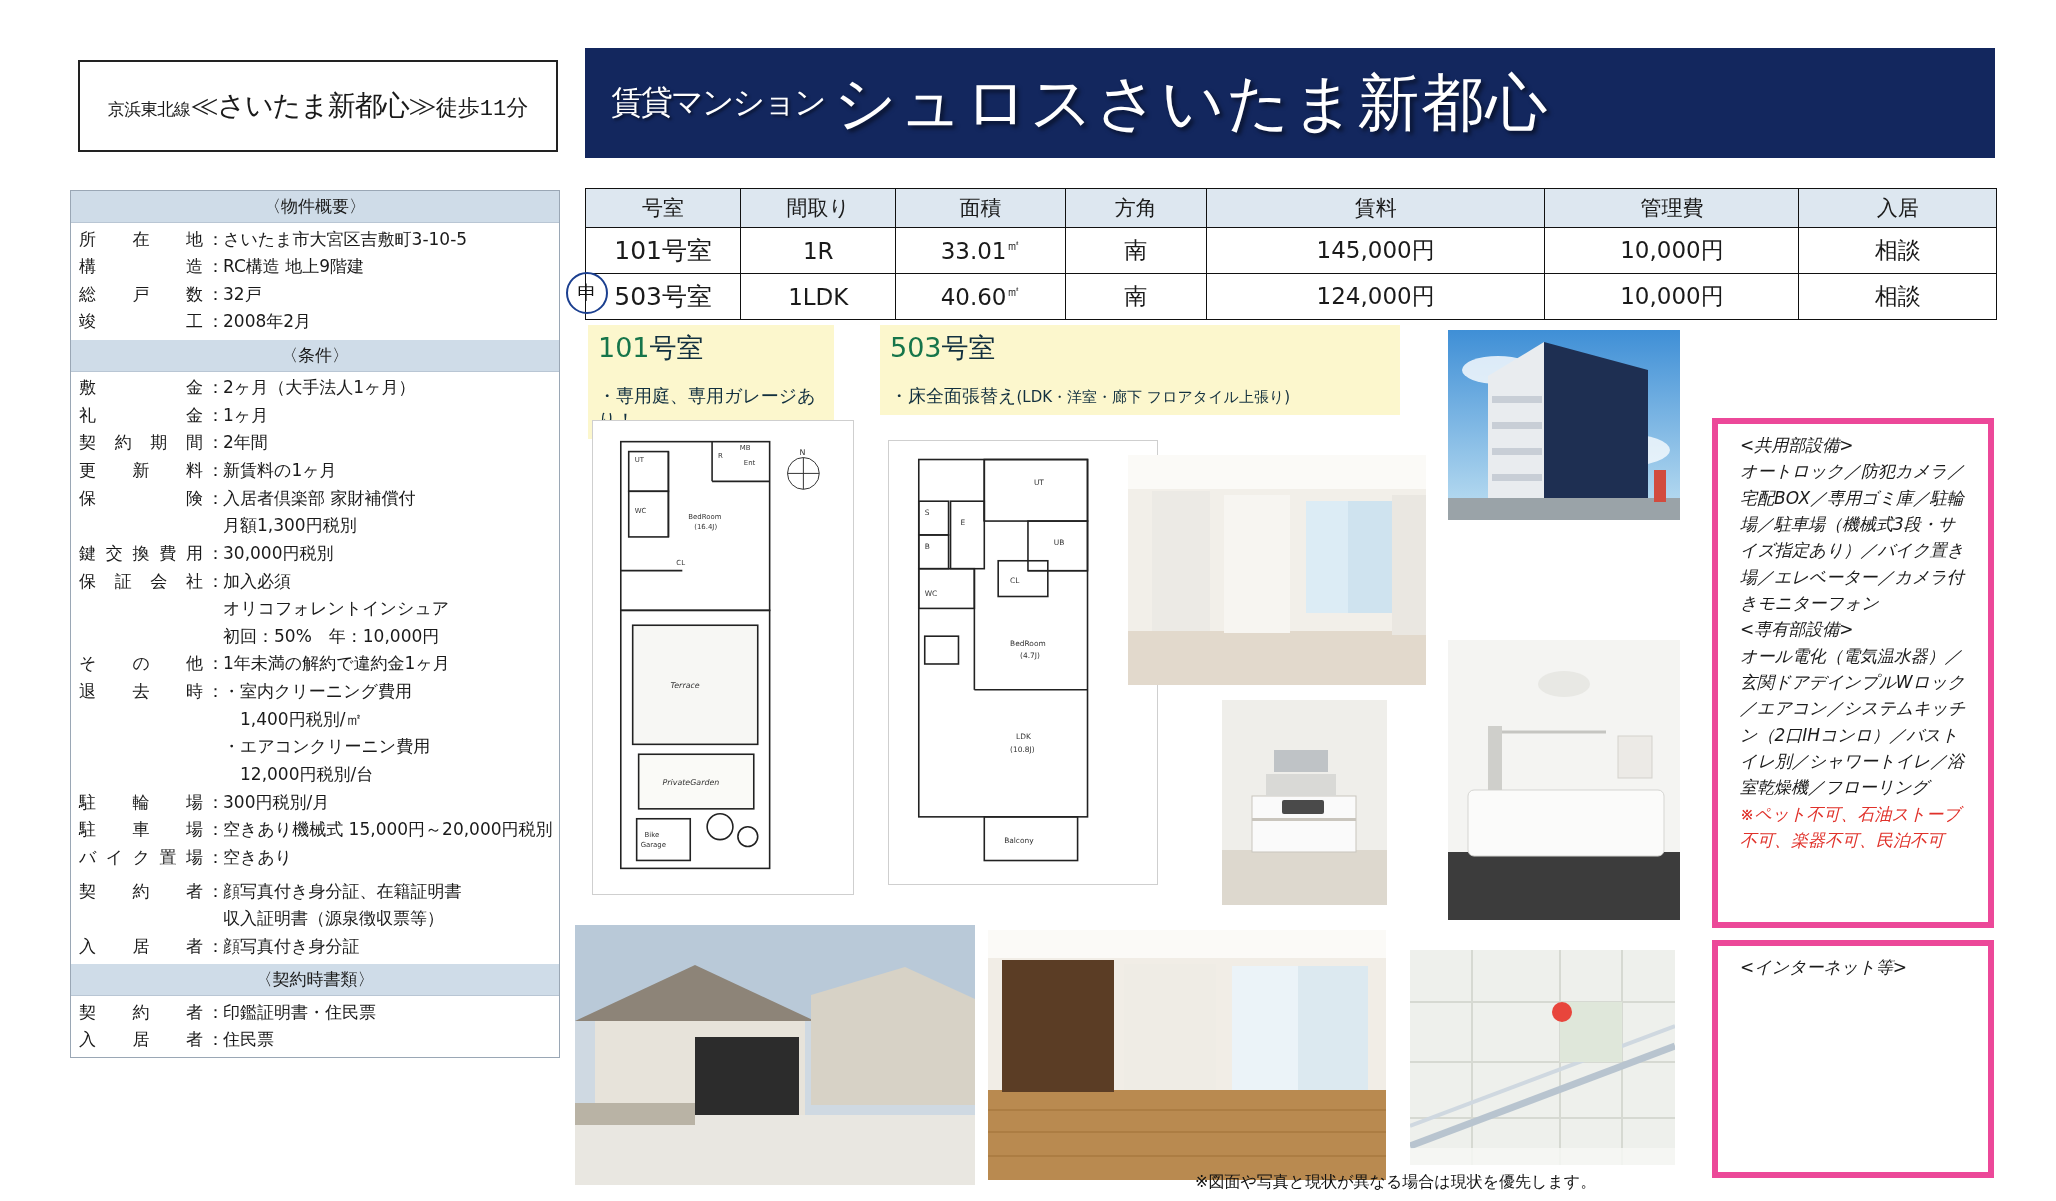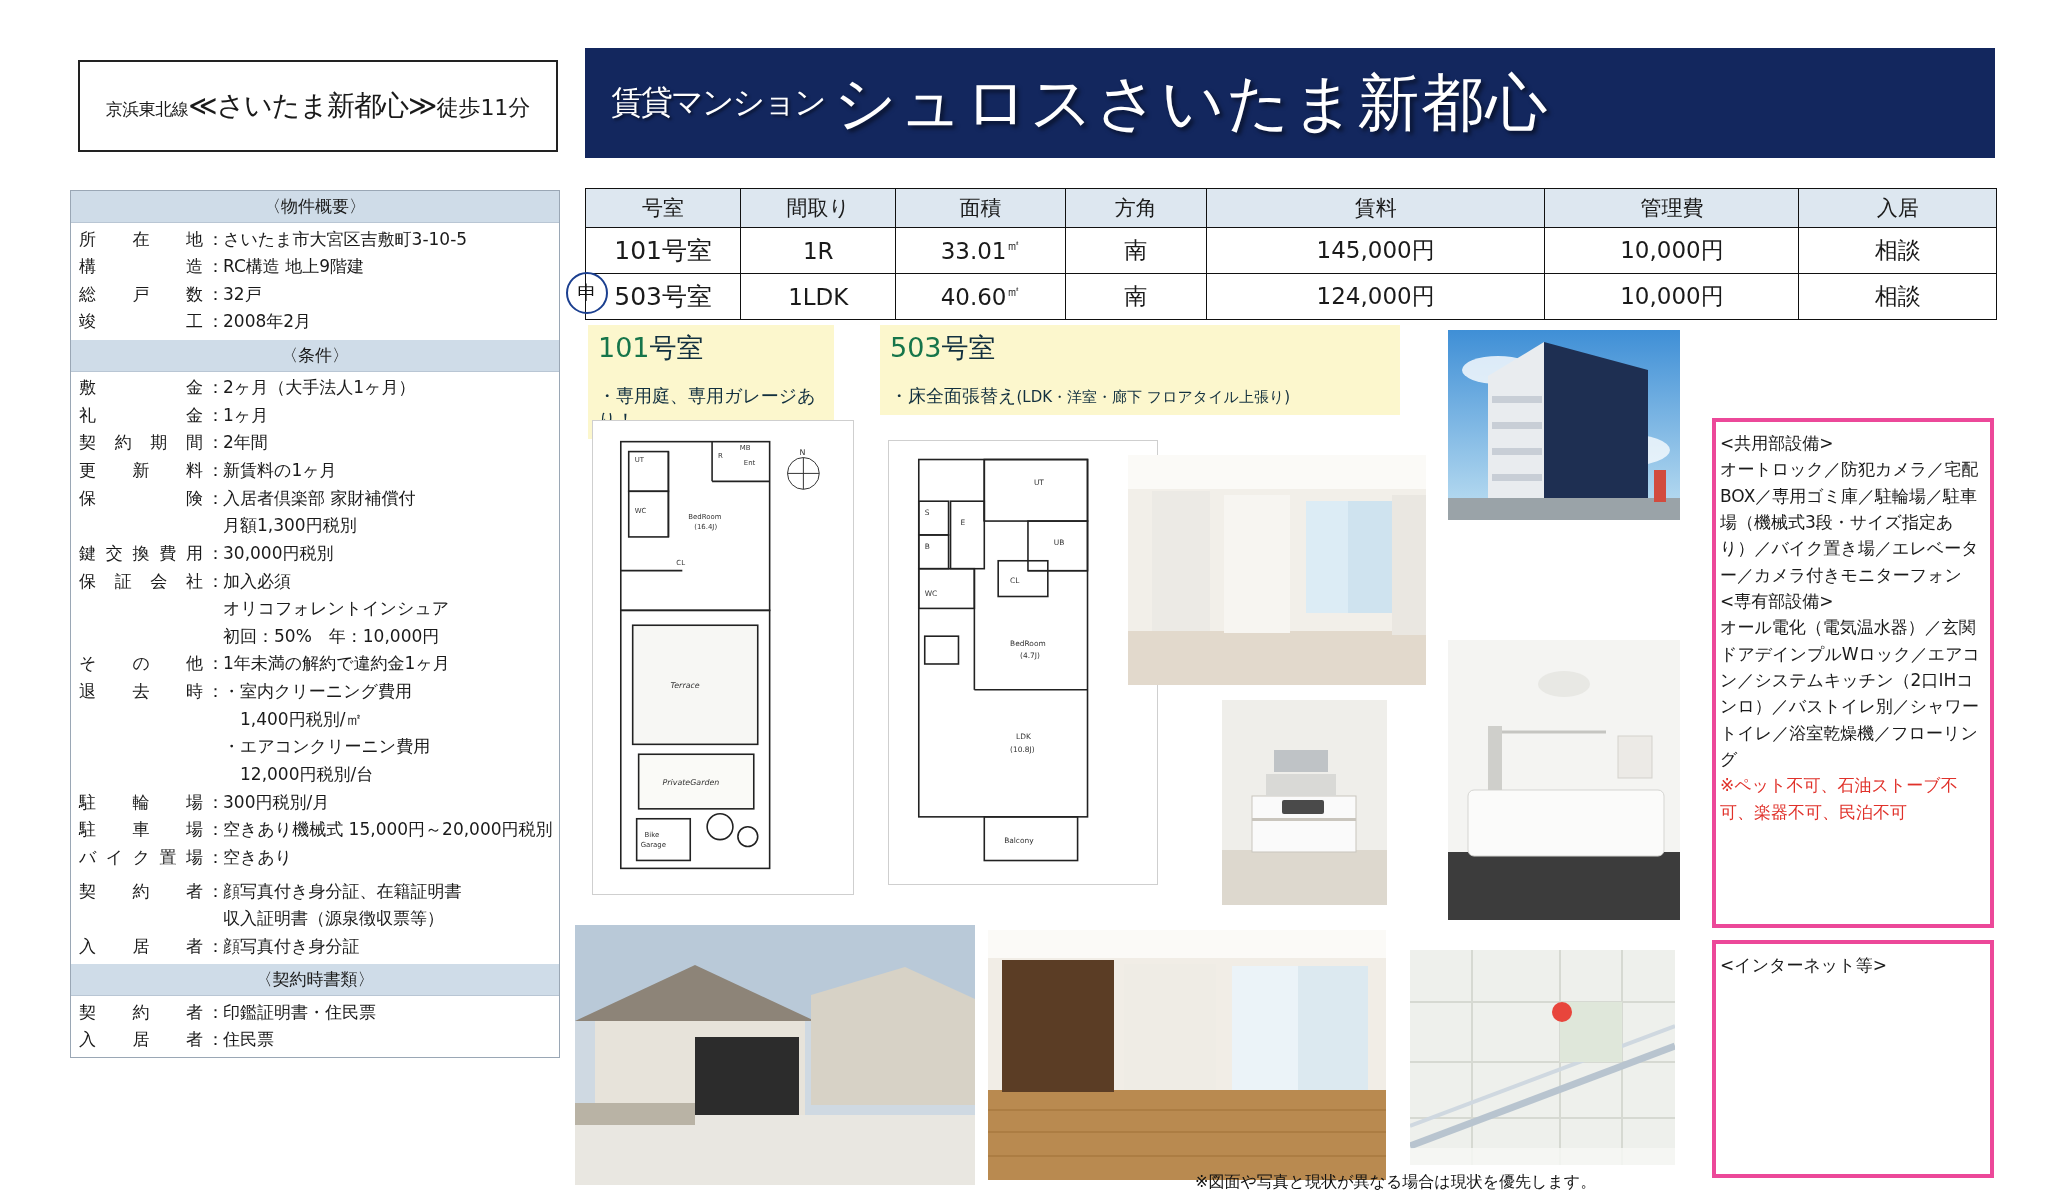--- a/index.html
+++ b/index.html
@@ -13,21 +13,21 @@
   }
   .page{position:absolute;inset:0;}
 
   
   .access-box{
     position:absolute;left:78px;top:60px;width:480px;height:92px;
     border:2px solid #222;background:#fff;
     display:flex;flex-direction:column;justify-content:center;
     box-sizing:border-box;padding:2px 10px;
   }
-  .access-line{display:flex;align-items:baseline;justify-content:center;white-space:nowrap;}
+  .access-line{display:flex;align-items:baseline;justify-content:center;white-space:nowrap;font-family:Liberation Mono, monospace;}
   .access-line .sm{font-size:17px;letter-spacing:-0.5px;}
   .access-line .lg{font-size:28px;letter-spacing:-1px;}
   .access-line .mid{font-size:22px;}
 
   
   .banner{
     position:absolute;left:585px;top:48px;width:1410px;height:110px;
     background:#13275e;display:flex;align-items:center;
     box-sizing:border-box;padding-left:26px;
   }
@@ -103,22 +103,22 @@
   #ph-building{left:1448px;top:330px;width:232px;height:190px;}
   #ph-living{left:1128px;top:455px;width:298px;height:230px;}
   #ph-kitchen{left:1222px;top:700px;width:165px;height:205px;}
   #ph-bath{left:1448px;top:640px;width:232px;height:280px;}
   #ph-exterior{left:575px;top:925px;width:400px;height:260px;}
   #ph-room{left:988px;top:930px;width:398px;height:250px;}
   #ph-map{left:1410px;top:950px;width:265px;height:215px;}
 
   
   .panel{
-    position:absolute;border:4px solid #ec4899;background:#fff;
-    box-sizing:border-box;padding:8px 4px;font-size:17px;line-height:1.55;
+    position:absolute;border:6px solid #ec4899;background:#fff;
+    box-sizing:border-box;padding:8px 22px;font-size:17px;line-height:1.55;font-style:italic;
   }
   #panel-facilities{left:1712px;top:418px;width:282px;height:510px;}
   #panel-internet{left:1712px;top:940px;width:282px;height:238px;}
   .panel .warn{color:#e0312a;}
   .panel .blk{margin:0;}
 
   .disclaimer{
     position:absolute;left:1195px;top:1172px;font-size:16px;color:#111;
     white-space:nowrap;
   }

